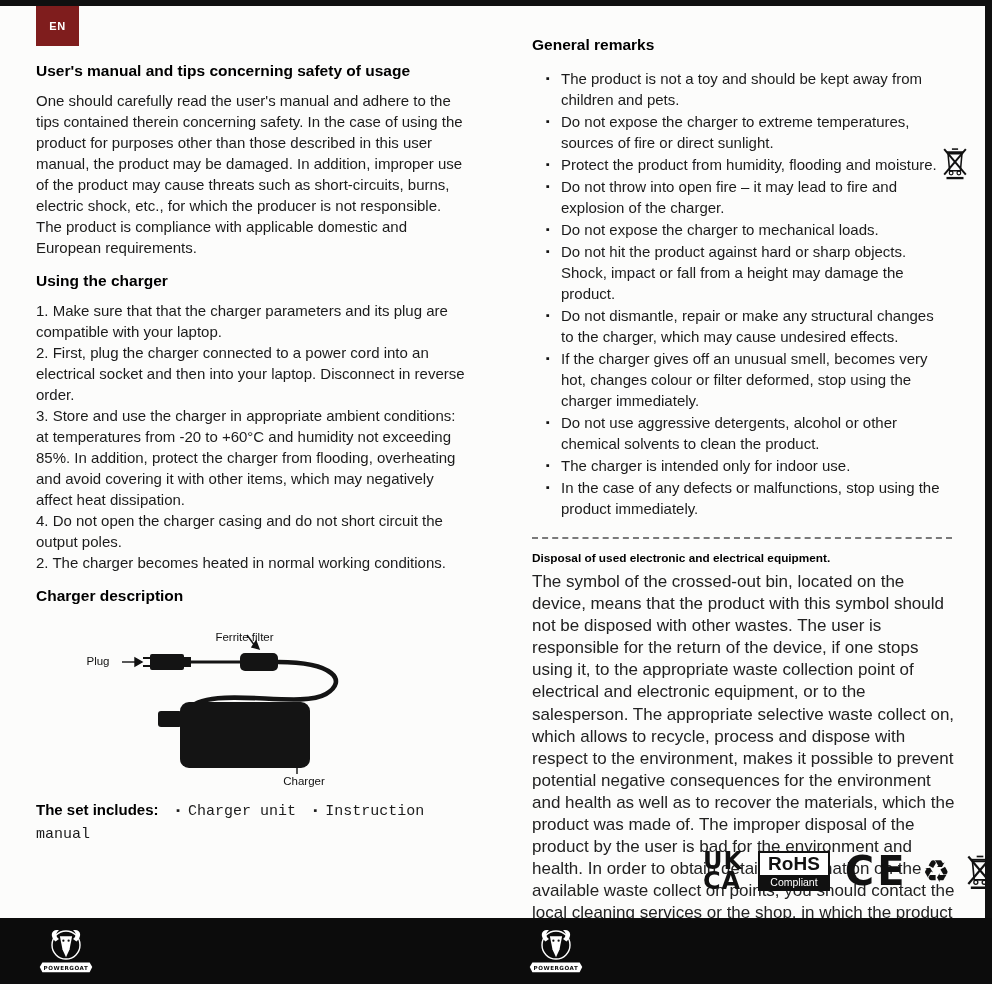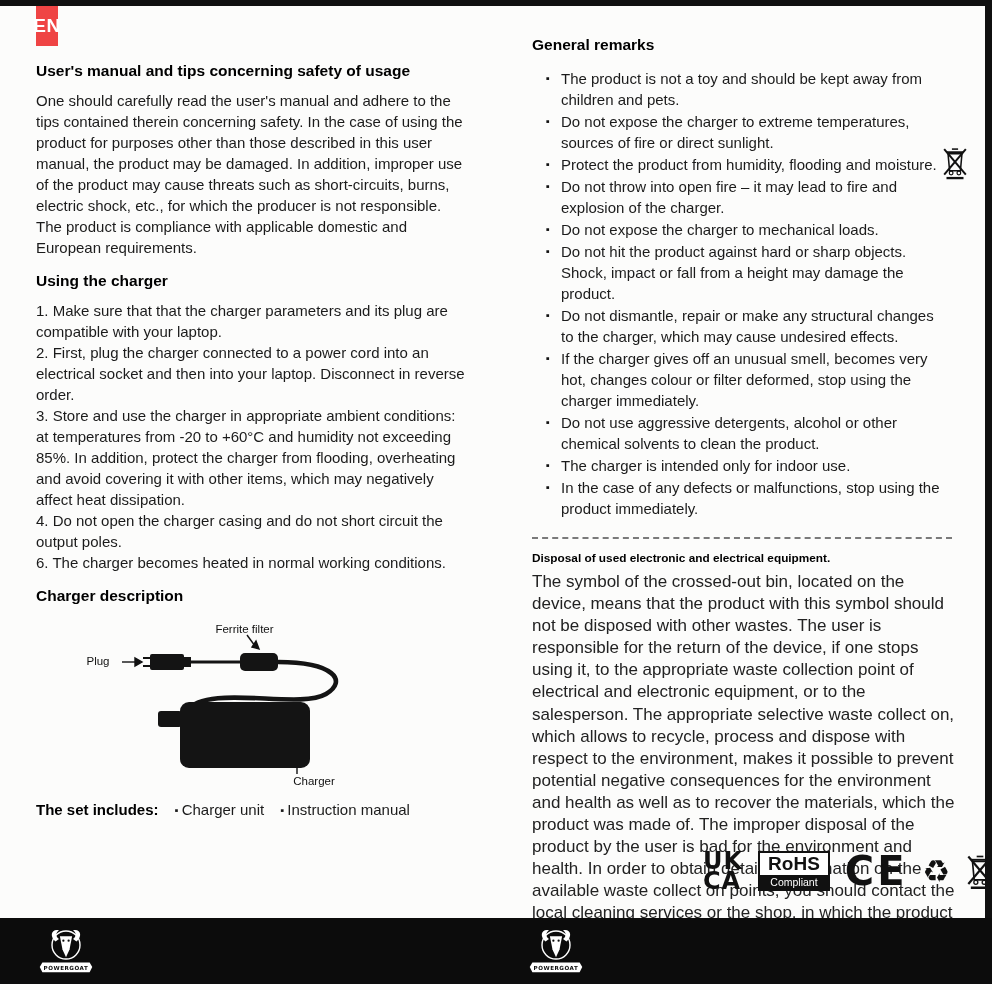--- a/index.html
+++ b/index.html
@@ -5,48 +5,48 @@
   html,body{margin:0;padding:0;}
   body{
     width:992px;height:990px;position:relative;overflow:hidden;
     background:#fcfcfb;color:#1b1b1b;
     font-family:"Liberation Sans","DejaVu Sans",sans-serif;
     -webkit-font-smoothing:antialiased;
   }
   .top-bar{position:absolute;left:0;top:0;width:992px;height:6px;background:#101010;}
   .right-bar{position:absolute;right:0;top:0;width:7px;height:920px;background:#101010;}
   .en-badge{
-    position:absolute;left:36px;top:6px;width:22px;height:40px;background:#ef4444;color:#fff;
-    display:flex;align-items:center;justify-content:center;font-weight:bold;font-size:19px;letter-spacing:.5px;
+    position:absolute;left:36px;top:6px;width:43px;height:40px;background:#7f1d1d;color:#fff;
+    display:flex;align-items:center;justify-content:center;font-weight:bold;font-size:11px;letter-spacing:.5px;
   }
   .col-left{position:absolute;left:36px;top:62px;width:432px;}
   .col-right{position:absolute;left:532px;top:36px;width:424px;}
   h2{font-size:15.5px;font-weight:700;color:#000;margin:0 0 10px;}
   .col-left p, .col-right li{font-size:15px;line-height:1.4;margin:0;}
   .body-par{margin:0 0 6px;}
   .mt{margin-top:14px;}
   .steps p{margin:0;}
   
   ul.remarks{list-style:none;margin:14px;padding:0;}
   ul.remarks li{position:relative;padding-left:15px;margin:0 0 1px;}
   ul.remarks li::before{content:"▪";position:absolute;left:0;top:0;font-size:11px;line-height:21px;color:#111;}
   
   .divider{border:none;border-top:2px dashed #7a7a7a;margin:18px 0 12px;width:420px;}
   .disposal-h{font-size:11.8px;font-weight:700;color:#000;margin:0 0 6px;}
   .disposal-b{font-size:17px;line-height:1.3;margin:0;color:#222;}
   
   .diagram{position:relative;width:440px;height:184px;margin-top:6px;}
   .diagram .lbl{position:absolute;font-size:11.5px;color:#111;white-space:nowrap;transform:translateX(-50%);}
-  .lbl-ferrite{left:205px;top:8px;padding-left:7px;}
+  .lbl-ferrite{left:205px;top:16px;padding-left:7px;}
   .lbl-plug{left:62px;top:40px;}
-  .lbl-charger{left:278px;top:160px;}
+  .lbl-charger{left:268px;top:160px;}
   
   .set-line{font-size:15px;margin-top:8px;}
   .set-line b{font-weight:700;color:#000;}
-  .inc-item{margin-left:12px;}
+  .inc-item{margin-left:12px;font-family:Liberation Mono, monospace;}
   .inc-item::before{content:"▪ ";font-size:11px;vertical-align:1px;}
   
   .marks-row{position:absolute;left:703px;top:848px;display:flex;align-items:center;gap:15px;}
   .ukca{font-weight:700;font-size:24px;line-height:.84;letter-spacing:1px;color:#111;font-family:"DejaVu Sans",sans-serif;}
   .rohs{border:2.5px solid #111;text-align:center;background:#fff;}
   .rohs-top{font-weight:700;font-size:19px;padding:0 8px;line-height:1.15;color:#111;}
   .rohs-bottom{background:#111;color:#fff;font-size:10.5px;padding:1px 4px;line-height:1.2;}
   .ce{font-size:40px;font-weight:700;letter-spacing:3px;color:#111;font-family:"DejaVu Sans",sans-serif;}
   .recycle{font-size:31px;color:#111;line-height:1;font-family:"DejaVu Sans",sans-serif;}
   
@@ -68,21 +68,21 @@
 <div class="col-left">
   <h2>User's manual and tips concerning safety of usage</h2>
   <p class="body-par">One should carefully read the user's manual and adhere to the tips contained therein concerning safety. In the case of using the product for purposes other than those described in this user manual, the product may be damaged. In addition, improper use of the product may cause threats such as short-circuits, burns, electric shock, etc., for which the producer is not responsible. The product is compliance with applicable domestic and European requirements.</p>
 
   <h2 class="mt">Using the charger</h2>
   <div class="steps">
     <p>1. Make sure that that the charger parameters and its plug are compatible with your laptop.</p>
     <p>2. First, plug the charger connected to a power cord into an electrical socket and then into your laptop. Disconnect in reverse order.</p>
     <p>3. Store and use the charger in appropriate ambient conditions: at temperatures from -20 to +60°C and humidity not exceeding 85%. In addition, protect the charger from flooding, overheating and avoid covering it with other items, which may negatively affect heat dissipation.</p>
     <p>4. Do not open the charger casing and do not short circuit the output poles.</p>
-    <p>6. The charger becomes heated in normal working conditions.</p>
+    <p>2. The charger becomes heated in normal working conditions.</p>
   </div>
 
   <h2 class="mt">Charger description</h2>
 
   <div class="diagram">
     <svg width="440" height="184" viewBox="0 0 440 184">
 
       <g stroke="#111" stroke-width="1.4" fill="#111">
         <line x1="211" y1="20" x2="219" y2="31"></line>
         <polygon points="216,32 223,34 220,26"></polygon>

